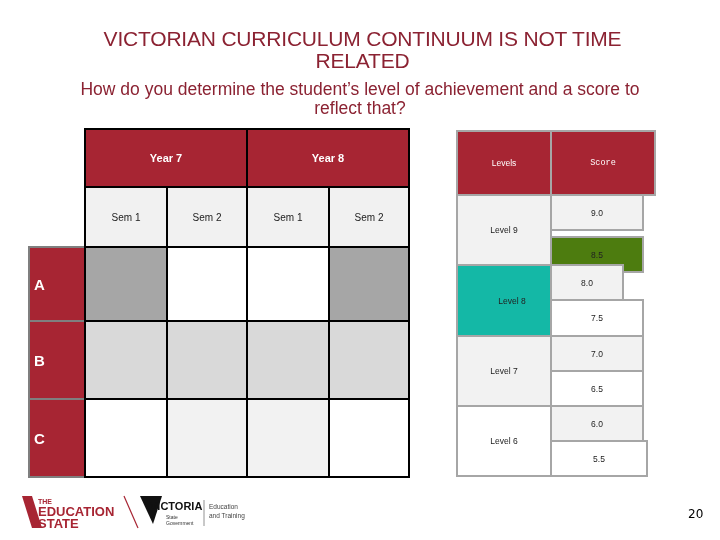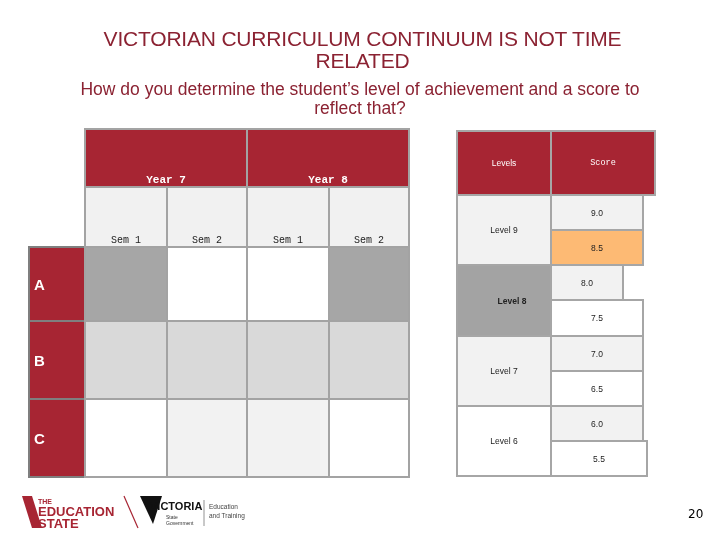--- a/index.html
+++ b/index.html
@@ -1,20 +1,20 @@
 <!DOCTYPE html>
 <html><head>
 <meta charset="utf-8">
 <style>
   html, body { margin:0; padding:0; }
   body { width:720px; height:540px; background:#ffffff; position:relative; overflow:hidden; font-family:"Liberation Sans", sans-serif; }
   .title { position:absolute; left:0; top:28px; width:720px; text-align:center; color:#8b2232; font-size:21px; line-height:22px; letter-spacing:-0.2px; }
   .title .l1 { display:block; padding-left:5px; }
   .subtitle { position:absolute; left:0; top:80px; width:720px; text-align:center; color:#8b2232; font-size:17.5px; line-height:19px; }
-  .cell { position:absolute; box-sizing:border-box; border:2px solid #a3a3a3; display:flex; align-items:flex-end; justify-content:center; font-size:10px; color:#222;font-family:Liberation Mono, monospace; }
+  .cell { position:absolute; box-sizing:border-box; border:2px solid #000000; display:flex; align-items:center; justify-content:center; font-size:10px; color:#222; }
   .hdr { background:#a72533; color:#fff; font-weight:bold; font-size:11px; }
   .sem { background:#f1f1f1; }
   .rowlbl { position:absolute; box-sizing:border-box; border:2px solid #7f7f7f; background:#a72533; color:#fff; font-weight:bold; font-size:15px; display:flex; align-items:center; padding-left:4px; }
   .c-dark { background:#a6a6a6; }
   .c-mid { background:#d9d9d9; }
   .c-light { background:#f2f2f2; }
   .c-white { background:#ffffff; }
 
   
   .rcell { position:absolute; box-sizing:border-box; border:2px solid #a6a6a6; display:flex; align-items:center; justify-content:center; font-size:8.5px; color:#222; }
@@ -91,25 +91,25 @@
   <div class="rcell rhdr" style="left:550px;top:130px;width:106px;height:66px;font-family:Liberation Mono, monospace;">
       <span>Score</span>
     </div>
 
   <div class="rcell" style="left:456px;top:194px;width:96px;height:72px;background:#f2f2f2;">
       <span>Level 9</span>
     </div>
   <div class="rcell" style="left:550px;top:194px;width:94px;height:37px;background:#f2f2f2;">
       <span>9.0</span>
     </div>
-  <div class="rcell" style="left:550px;top:229px;width:94px;height:37px;background:#fdba74;">
+  <div class="rcell" style="left:550px;top:236px;width:94px;height:37px;background:#4d7c0f;">
       <span>8.5</span>
     </div>
 
-  <div class="rcell" style="left:456px;top:264px;width:112px;height:73px;background:#a3a3a3;font-weight:bold;">
+  <div class="rcell" style="left:456px;top:264px;width:112px;height:73px;background:#14b8a6;">
       <span>Level 8</span>
     </div>
   <div class="rcell" style="left:550px;top:264px;width:74px;height:37px;background:#f2f2f2;">
       <span>8.0</span>
     </div>
   <div class="rcell" style="left:550px;top:299px;width:94px;height:38px;background:#ffffff;">
       <span>7.5</span>
     </div>
 
   <div class="rcell" style="left:456px;top:335px;width:96px;height:72px;background:#f2f2f2;">

